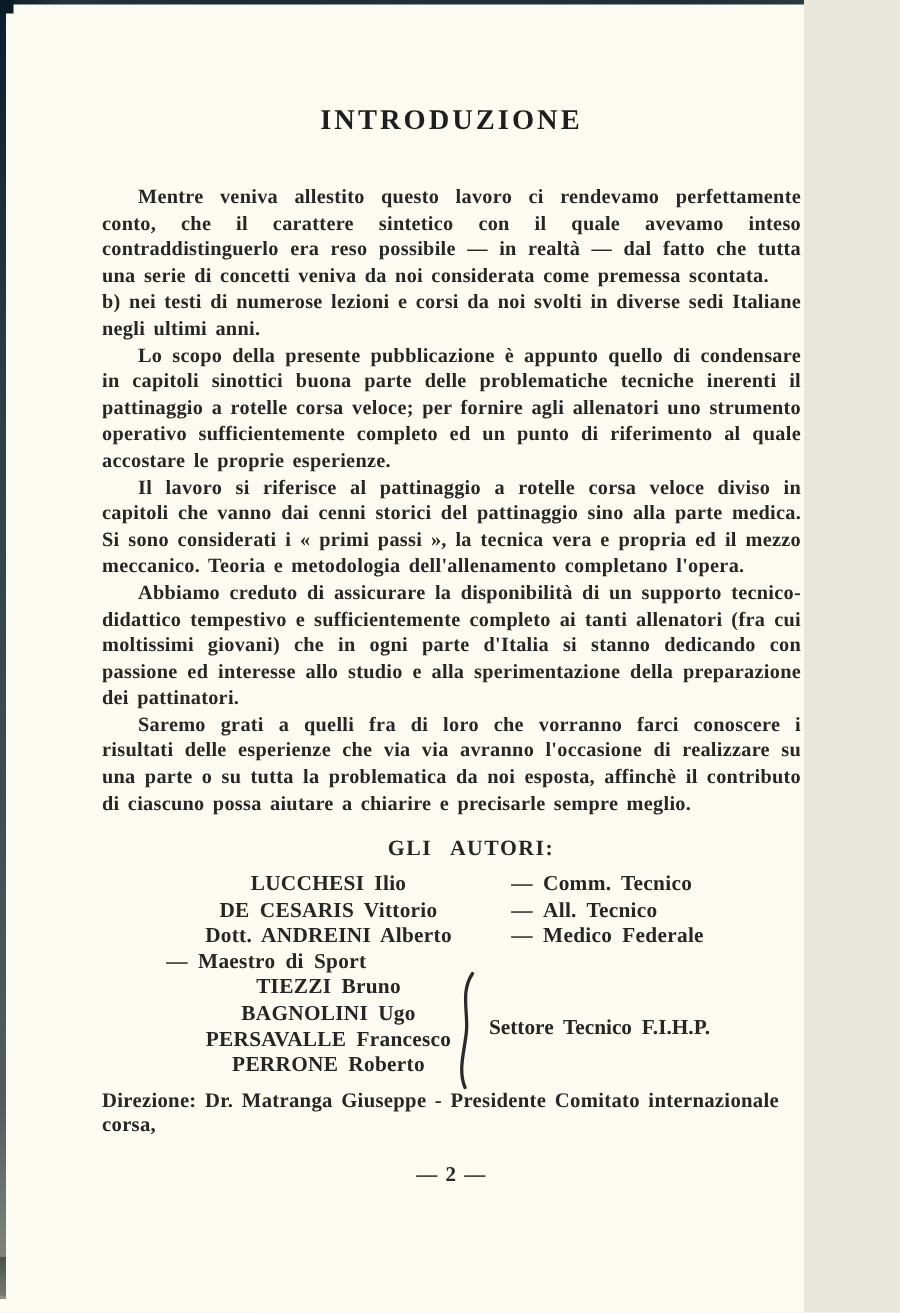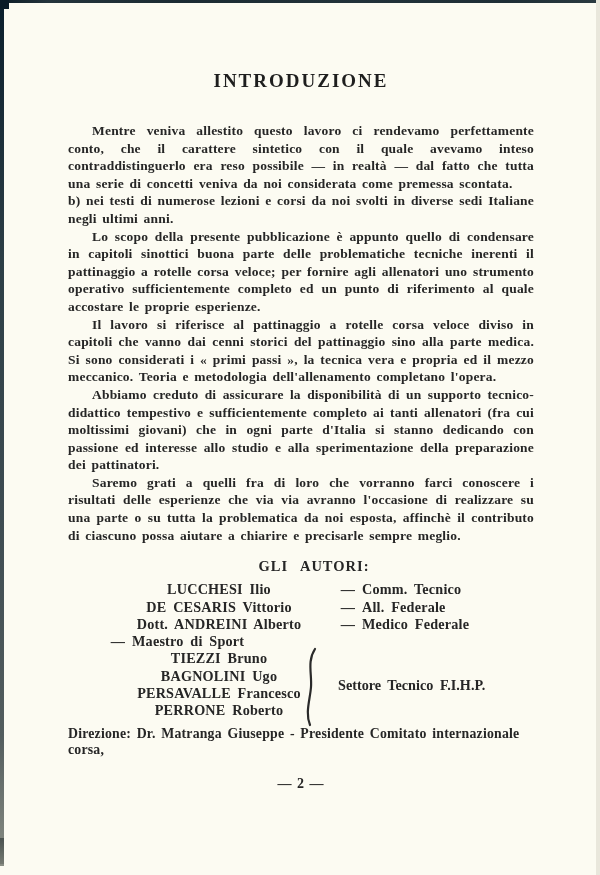--- a/index.html
+++ b/index.html
@@ -3,21 +3,21 @@
 <meta charset="utf-8">
 <style>
   html, body { margin: 0; padding: 0; }
   body {
     width: 600px; height: 875px;
     background: #e9e7dc;
     font-family: "Liberation Serif", "DejaVu Serif", serif;
   }
   .page {
     position: relative;
-    width: 596px; height: 875px;
+    width: 536px; height: 875px;
     background: #fcfbf2;
     overflow: hidden;
     color: #262626;
   }
   
   .edge-top {
     position: absolute; top: 0; left: 0; right: 0; height: 3px;
     background: linear-gradient(90deg, #0c1c26, #24343c 8%, #1b2b33 30%, #22323a 60%, #1e2e36 85%, #2a3a40);
   }
   .edge-left {
@@ -65,21 +65,21 @@
     font-size: 14.2px; font-weight: bold;
     letter-spacing: 0.2px; word-spacing: 3px; margin-left: 36px;
   }
   .author-name { width: 230px; }
   .author-dash { width: 28px; }
   .brace {
     position: absolute; left: 234px; top: 66px;
     width: 16px; height: 80px;
   }
   .settore-label {
-    position: absolute; left: 270px; top: 96px;
+    position: absolute; left: 258px; top: 96px;
     font-size: 14.2px; font-weight: bold; word-spacing: 3px;
   }
   .direction-line {
     margin-top: 6px;
     font-size: 13.8px; font-weight: bold;
     letter-spacing: 0.2px; word-spacing: 2px;
   }
   .page-number {
     margin-top: 18px;
     text-align: center;
@@ -113,21 +113,21 @@
 
       <div class="author-rows">
         <div class="author-row">
           <span class="author-name">LUCCHESI Ilio</span>
           <span class="author-dash">—</span>
           <span class="author-role">Comm. Tecnico</span>
         </div>
         <div class="author-row">
           <span class="author-name">DE CESARIS Vittorio</span>
           <span class="author-dash">—</span>
-          <span class="author-role">All. Federale</span>
+          <span class="author-role">All. Tecnico</span>
         </div>
         <div class="author-row">
           <span class="author-name">Dott. ANDREINI Alberto</span>
           <span class="author-dash">—</span>
           <span class="author-role">Medico Federale</span>
         </div>
         <div class="author-row">
           <span class="author-dash">—</span>
           <span class="author-role">Maestro di Sport</span>
         </div>

